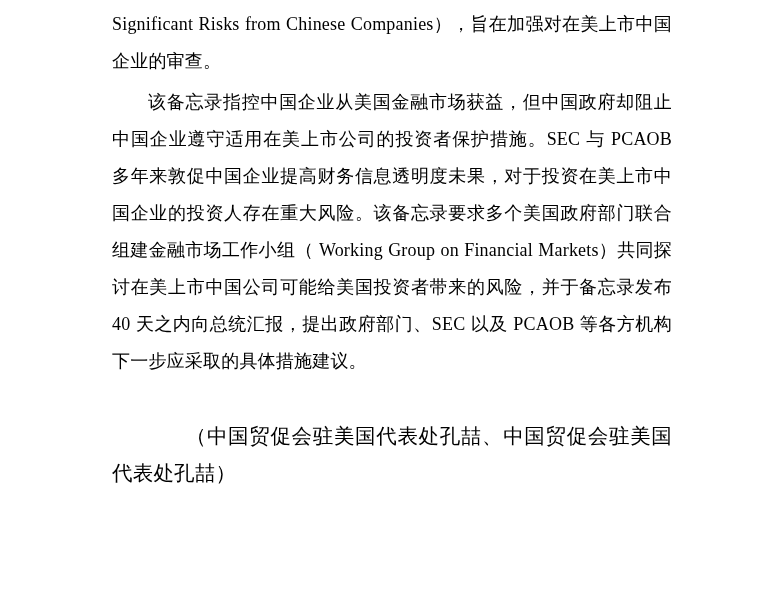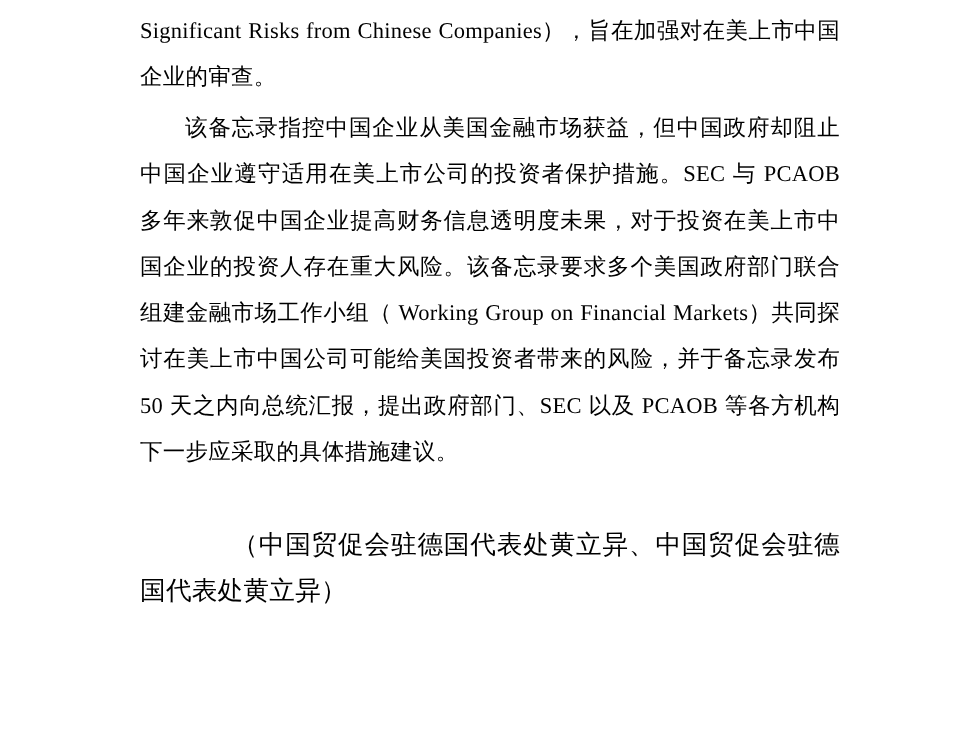--- a/index.html
+++ b/index.html
@@ -54,17 +54,17 @@
     text-indent: 3.6em;
     letter-spacing: 0.2px;
   }
 </style>
 </head>
 <body>
 
 <div class="page">
   <div class="doc-body">
     <p class="para continued">Significant Risks from Chinese Companies），旨在加强对在美上市中国企业的审查。</p>
-    <p class="para indent2 gap-top">该备忘录指控中国企业从美国金融市场获益，但中国政府却阻止中国企业遵守适用在美上市公司的投资者保护措施。SEC 与 PCAOB 多年来敦促中国企业提高财务信息透明度未果，对于投资在美上市中国企业的投资人存在重大风险。该备忘录要求多个美国政府部门联合组建金融市场工作小组（ Working Group on Financial Markets）共同探讨在美上市中国公司可能给美国投资者带来的风险，并于备忘录发布 50 天之内向总统汇报，提出政府部门、SEC 以及 PCAOB 等各方机构下一步应采取的具体措施建议。</p>
+    <p class="para indent2 gap-top">该备忘录指控中国企业从美国金融市场获益，但中国政府却阻止中国企业遵守适用在美上市公司的投资者保护措施。SEC 与 PCAOB 多年来敦促中国企业提高财务信息透明度未果，对于投资在美上市中国企业的投资人存在重大风险。该备忘录要求多个美国政府部门联合组建金融市场工作小组（ Working Group on Financial Markets）共同探讨在美上市中国公司可能给美国投资者带来的风险，并于备忘录发布 40 天之内向总统汇报，提出政府部门、SEC 以及 PCAOB 等各方机构下一步应采取的具体措施建议。</p>
     <div class="spacer-block"></div>
-    <p class="closing">（中国贸促会驻德国代表处黄立异、中国贸促会驻德国代表处黄立异）</p>
+    <p class="closing">（中国贸促会驻美国代表处孔喆、中国贸促会驻美国代表处孔喆）</p>
   </div>
 </div>
 
 </body></html>

